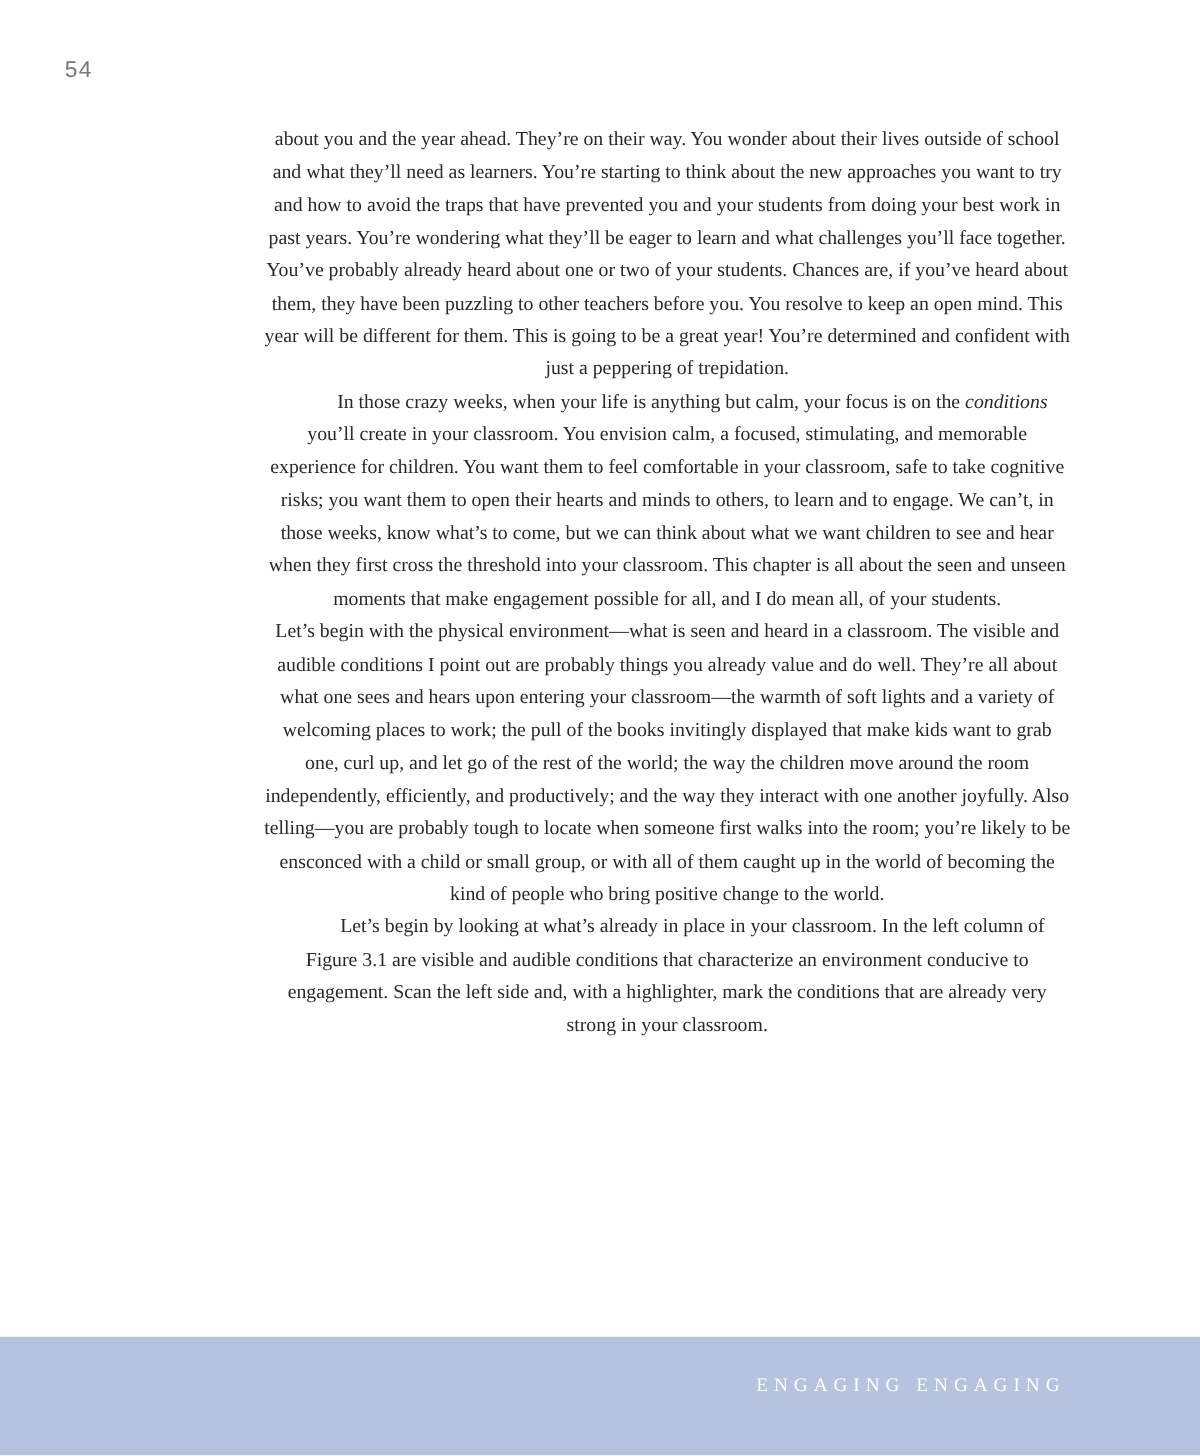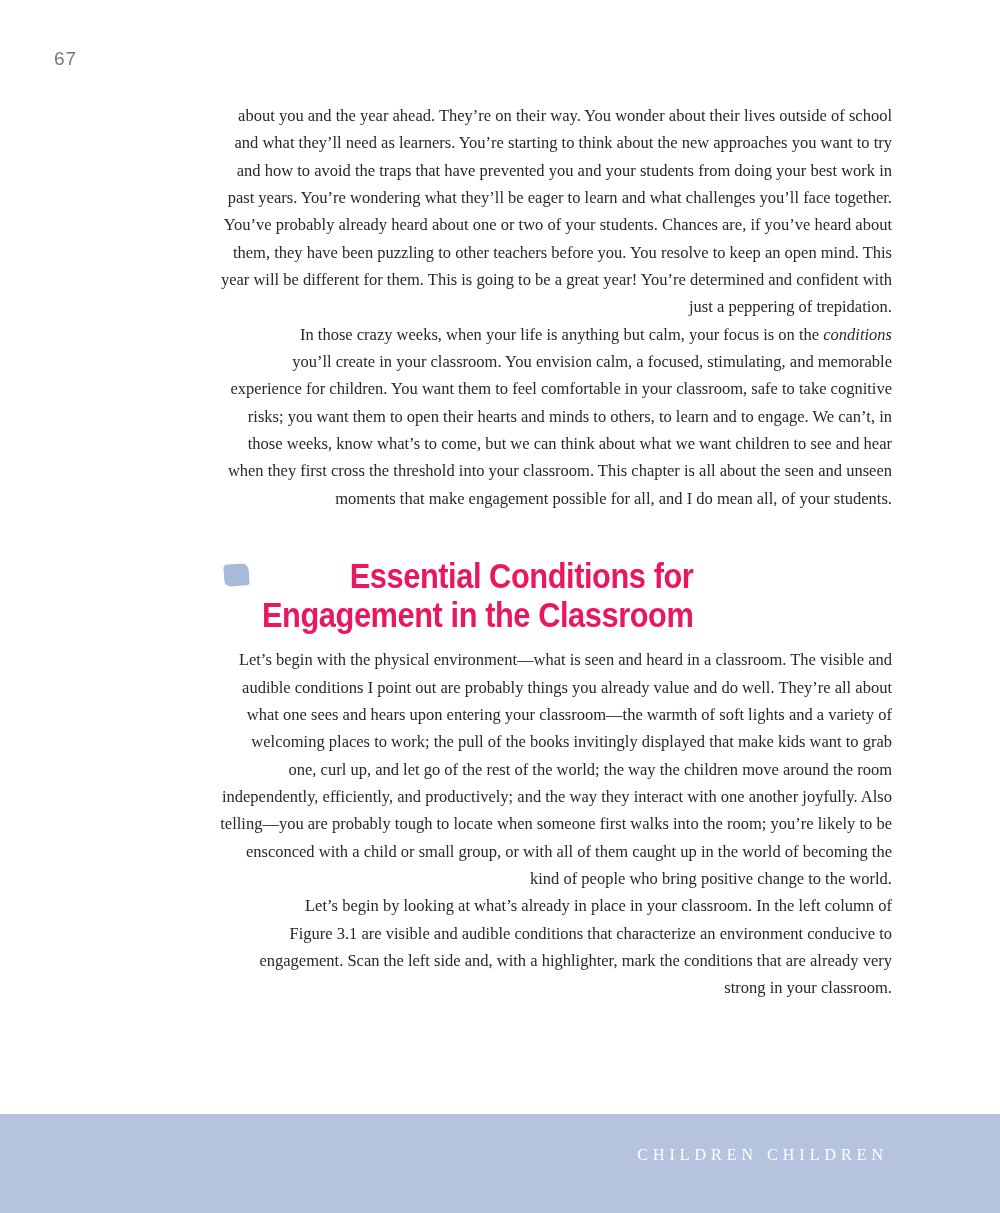--- a/index.html
+++ b/index.html
@@ -26,21 +26,21 @@
     color: var(--page-number-color, #77787b);
   }
   .content {
     position: absolute;
     left: 220px;
     top: 102px;
     width: 672px;
     color: var(--body-text, #2b2728);
     font-size: 16.5px;
     line-height: 27.35px;
-    text-align: right;
+    text-align: center;
   }
   .para {
     margin: 0;
   }
   .para.indent {
     text-indent: 42px;
   }
   .para em {
   }
   .heading-row {
@@ -88,39 +88,32 @@
     font-size: 16px;
     letter-spacing: 5px;
     color: var(--footer-text-color, #ffffff);
   }
 </style>
 </head>
 <body>
 
 <div class="page">
 
-  <div class="page-number">67</div>
+  <div class="page-number">54</div>
 
   <div class="content">
 
     <p class="para">about you and the year ahead. They’re on their way. You wonder about their lives outside of school and what they’ll need as learners. You’re starting to think about the new approaches you want to try and how to avoid the traps that have prevented you and your students from doing your best work in past years. You’re wondering what they’ll be eager to learn and what challenges you’ll face together. You’ve probably already heard about one or two of your students. Chances are, if you’ve heard about them, they have been puzzling to other teachers before you. You resolve to keep an open mind. This year will be different for them. This is going to be a great year! You’re determined and confident with just a peppering of trepidation.</p>
 
     <p class="para indent"><span>In those crazy weeks, when your life is anything but calm, your focus is on the </span><em>conditions</em><span> you’ll create in your classroom. You envision calm, a focused, stimulating, and memorable experience for children. You want them to feel comfortable in your classroom, safe to take cognitive risks; you want them to open their hearts and minds to others, to learn and to engage. We can’t, in those weeks, know what’s to come, but we can think about what we want children to see and hear when they first cross the threshold into your classroom. This chapter is all about the seen and unseen moments that make engagement possible for all, and I do mean all, of your students.</span></p>
 
-    <div class="heading-row">
-      <span class="heading-icon"></span>
-      <h1 class="heading">
-        <span class="hl">Essential Conditions for</span>
-        <span class="hl">Engagement in the Classroom</span>
-      </h1>
-    </div>
 
     <p class="para">Let’s begin with the physical environment—what is seen and heard in a classroom. The visible and audible conditions I point out are probably things you already value and do well. They’re all about what one sees and hears upon entering your classroom—the warmth of soft lights and a variety of welcoming places to work; the pull of the books invitingly displayed that make kids want to grab one, curl up, and let go of the rest of the world; the way the children move around the room independently, efficiently, and productively; and the way they interact with one another joyfully. Also telling—you are probably tough to locate when someone first walks into the room; you’re likely to be ensconced with a child or small group, or with all of them caught up in the world of becoming the kind of people who bring positive change to the world.</p>
 
     <p class="para indent">Let’s begin by looking at what’s already in place in your classroom. In the left column of Figure 3.1 are visible and audible conditions that characterize an environment conducive to engagement. Scan the left side and, with a highlighter, mark the conditions that are already very strong in your classroom.</p>
 
   </div>
 
   <div class="footer-band">
-    <div class="footer-text">CHILDREN CHILDREN</div>
+    <div class="footer-text">ENGAGING ENGAGING</div>
   </div>
 
 </div>
 
 </body></html>

